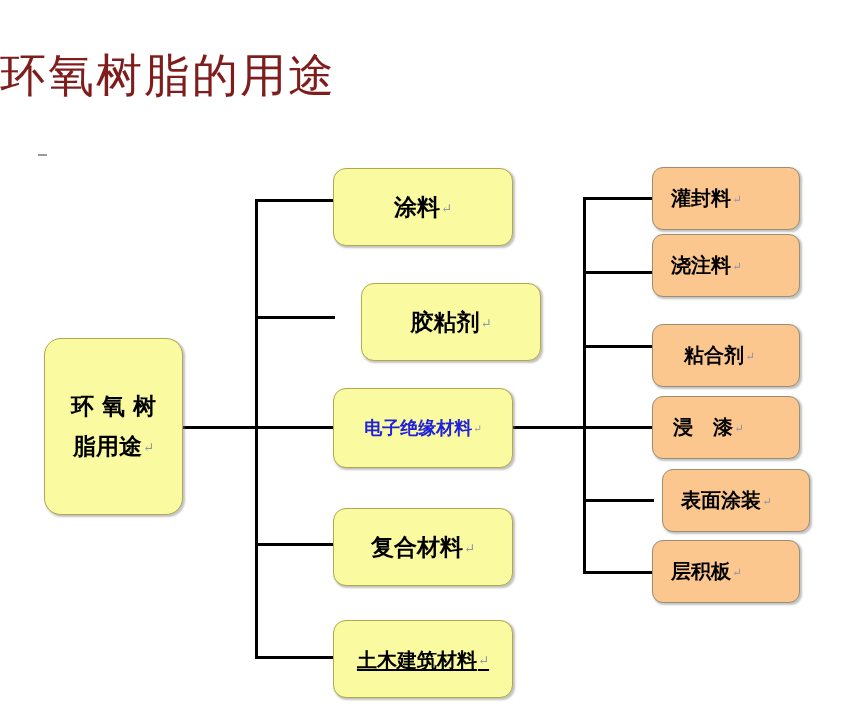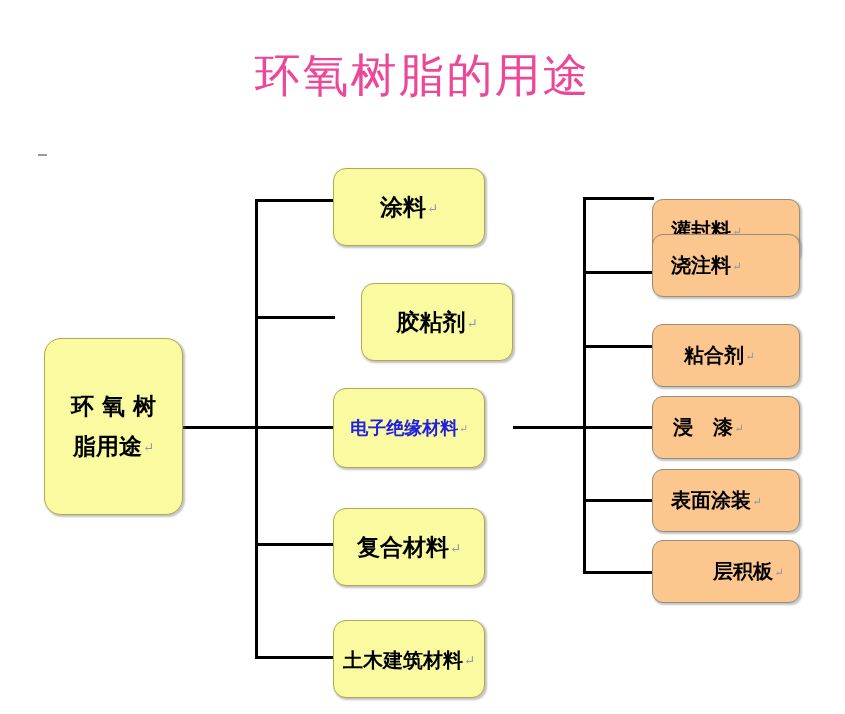--- a/index.html
+++ b/index.html
@@ -18,26 +18,25 @@
     background: #ffffff;
     overflow: hidden;
   }
 
   
   #title {
     position: absolute;
     left: 0;
     top: 46px;
     width: 845px;
-    text-align: center;
     font-family: "DejaVu Serif", "Liberation Serif", serif;
     font-size: 46px;
     line-height: 58px;
     letter-spacing: 2px;
-    color: #ec4899;
+    color: #7f1d1d;
     white-space: nowrap;
   }
 
   
   #stray-dash {
     position: absolute;
     left: 38px;
     top: 154px;
     width: 9px;
     height: 2px;
@@ -90,21 +89,21 @@
   }
   #node-root .label {
     text-align: center;
     font-size: 23px;
     line-height: 40px;
   }
 
   
   .node.yellow {
     left: 333px;
-    width: 152px;
+    width: 180px;
     height: 78px;
     background: #fafaa0;
     justify-content: flex-end;
   }
   .node.yellow .label {
     text-align: center;
     font-size: 23px;
   }
   .node.yellow .label.small {
     font-size: 18px;
@@ -170,41 +169,41 @@
   </div>
 
   <div class="node yellow" style="top:508px;">
     <span class="label"><span>复合材料</span><span class="ret">↵</span></span>
   </div>
 
   <div class="node yellow" style="top:388px; height:80px;">
     <span class="label small"><span>电子绝缘材料</span><span class="ret">↵</span></span>
   </div>
 
-  <div class="node yellow" style="top:620px;">
+  <div class="node yellow" style="top:620px;text-decoration:underline;">
     <span class="label"><span style="font-size:20px;">土木建筑材料</span><span class="ret">↵</span></span>
   </div>
 
-  <div class="node orange" style="top:167px;margin-top:32px;">
+  <div class="node orange" style="top:167px;">
     <span class="label"><span>灌封料</span><span class="ret">↵</span></span>
   </div>
 
   <div class="node orange" style="top:234px;">
     <span class="label"><span>浇注料</span><span class="ret">↵</span></span>
   </div>
 
   <div class="node orange" style="top:324px;padding-left:13px;">
     <span class="label"><span>粘合剂</span><span class="ret">↵</span></span>
   </div>
 
   <div class="node orange" style="top:396px;">
     <span class="label" style="padding-left:20px;"><span>浸　漆</span><span class="ret">↵</span></span>
   </div>
 
-  <div class="node orange" style="top:469px;">
+  <div class="node orange" style="top:469px;margin-left:10px;">
     <span class="label"><span>表面涂装</span><span class="ret">↵</span></span>
   </div>
 
-  <div class="node orange" style="top:540px;padding-left:42px;">
+  <div class="node orange" style="top:540px;">
     <span class="label"><span>层积板</span><span class="ret">↵</span></span>
   </div>
 
 </div>
 
 </body></html>

